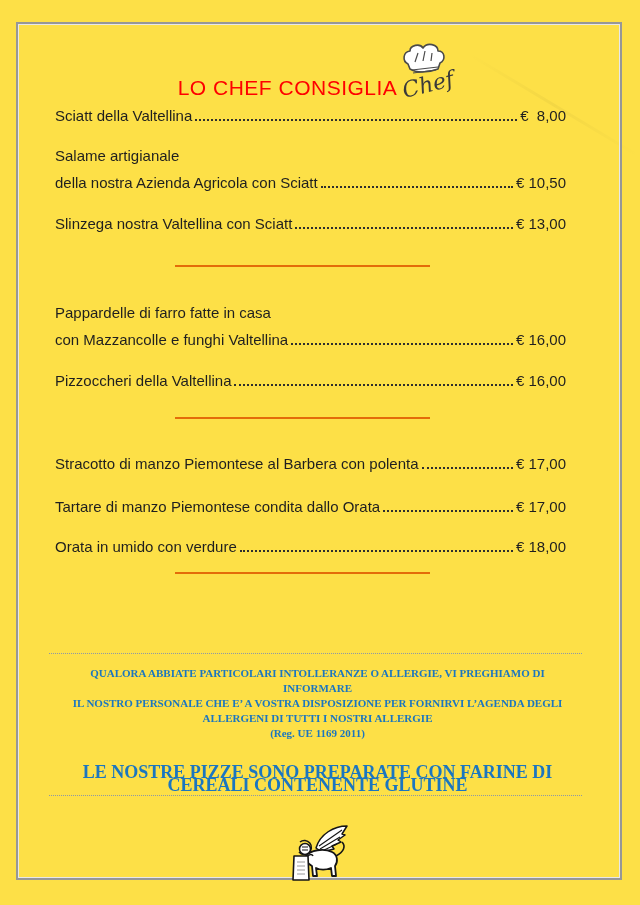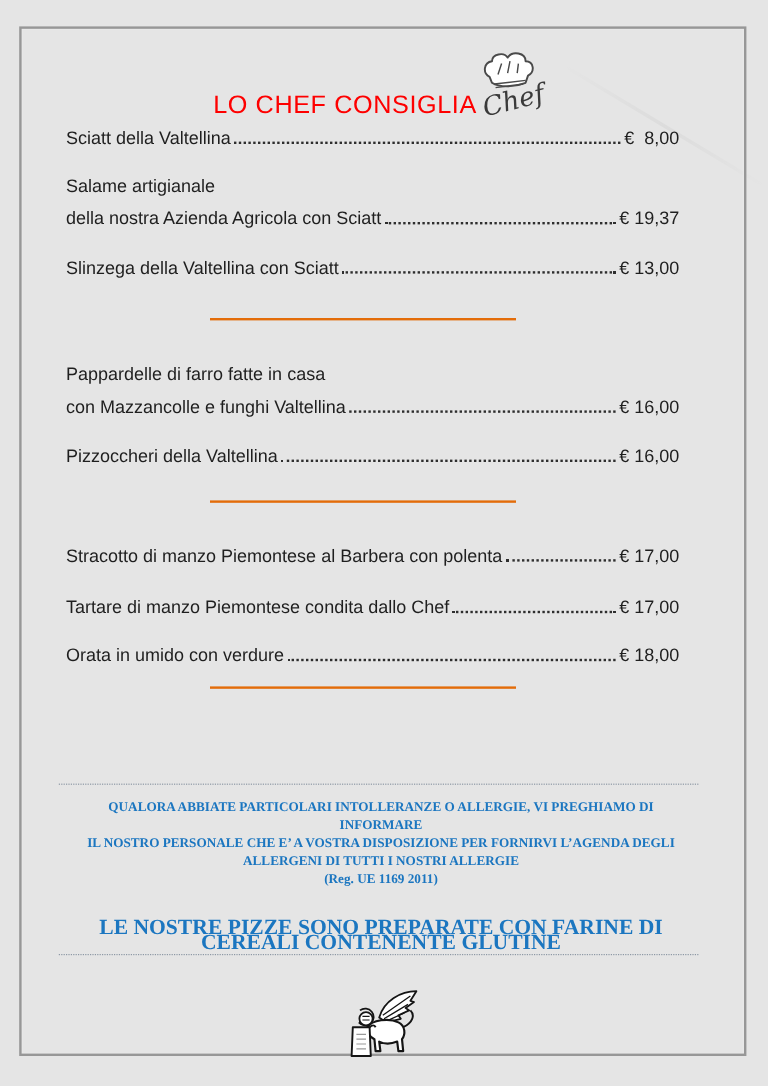--- a/index.html
+++ b/index.html
@@ -1,19 +1,19 @@
 <!DOCTYPE html>
 <html><head>
 <meta charset="utf-8">
 <style>
   html,body{margin:0;padding:0;background:#fff;}
   .page{
     position:relative;
     width:640px;height:905px;
-    background:#e5e5e5;
+    background:#fde047;
     font-family:"Liberation Sans","DejaVu Sans",sans-serif;
     overflow:hidden;
   }
   .scan-streak{
     position:absolute;top:52px;left:468px;width:200px;height:3px;
     background:linear-gradient(90deg,rgba(0,0,0,0),rgba(0,0,0,0.04),rgba(0,0,0,0));
     transform:rotate(31deg);transform-origin:left center;pointer-events:none;
   }
   .frame{
     position:absolute;left:16px;top:22px;width:606px;height:858px;
@@ -101,27 +101,27 @@
         </div>
       </div>
 
       <div class="mi mt13">
         <div class="row">
           <span class="nm">Salame artigianale</span>
         </div>
         <div class="row">
           <span class="nm">della nostra Azienda Agricola con Sciatt</span>
           <span class="ld"></span>
-          <span class="pr">€ 19,37</span>
+          <span class="pr">€ 10,50</span>
         </div>
       </div>
 
       <div class="mi mt14">
         <div class="row">
-          <span class="nm">Slinzega della Valtellina con Sciatt</span>
+          <span class="nm">Slinzega nostra Valtellina con Sciatt</span>
           <span class="ld"></span>
           <span class="pr">€ 13,00</span>
         </div>
       </div>
 
       <div class="sect-divider dv1"></div>
 
       <div class="mi mt32">
         <div class="row">
           <span class="nm">Pappardelle di farro fatte in casa</span>
@@ -146,21 +146,21 @@
       <div class="mi mt31">
         <div class="row">
           <span class="nm">Stracotto di manzo Piemontese al Barbera con polenta</span>
           <span class="ld"></span>
           <span class="pr">€ 17,00</span>
         </div>
       </div>
 
       <div class="mi mt16">
         <div class="row">
-          <span class="nm">Tartare di manzo Piemontese condita dallo Chef</span>
+          <span class="nm">Tartare di manzo Piemontese condita dallo Orata</span>
           <span class="ld"></span>
           <span class="pr">€ 17,00</span>
         </div>
       </div>
 
       <div class="mi mt13">
         <div class="row">
           <span class="nm">Orata in umido con verdure</span>
           <span class="ld"></span>
           <span class="pr">€ 18,00</span>

